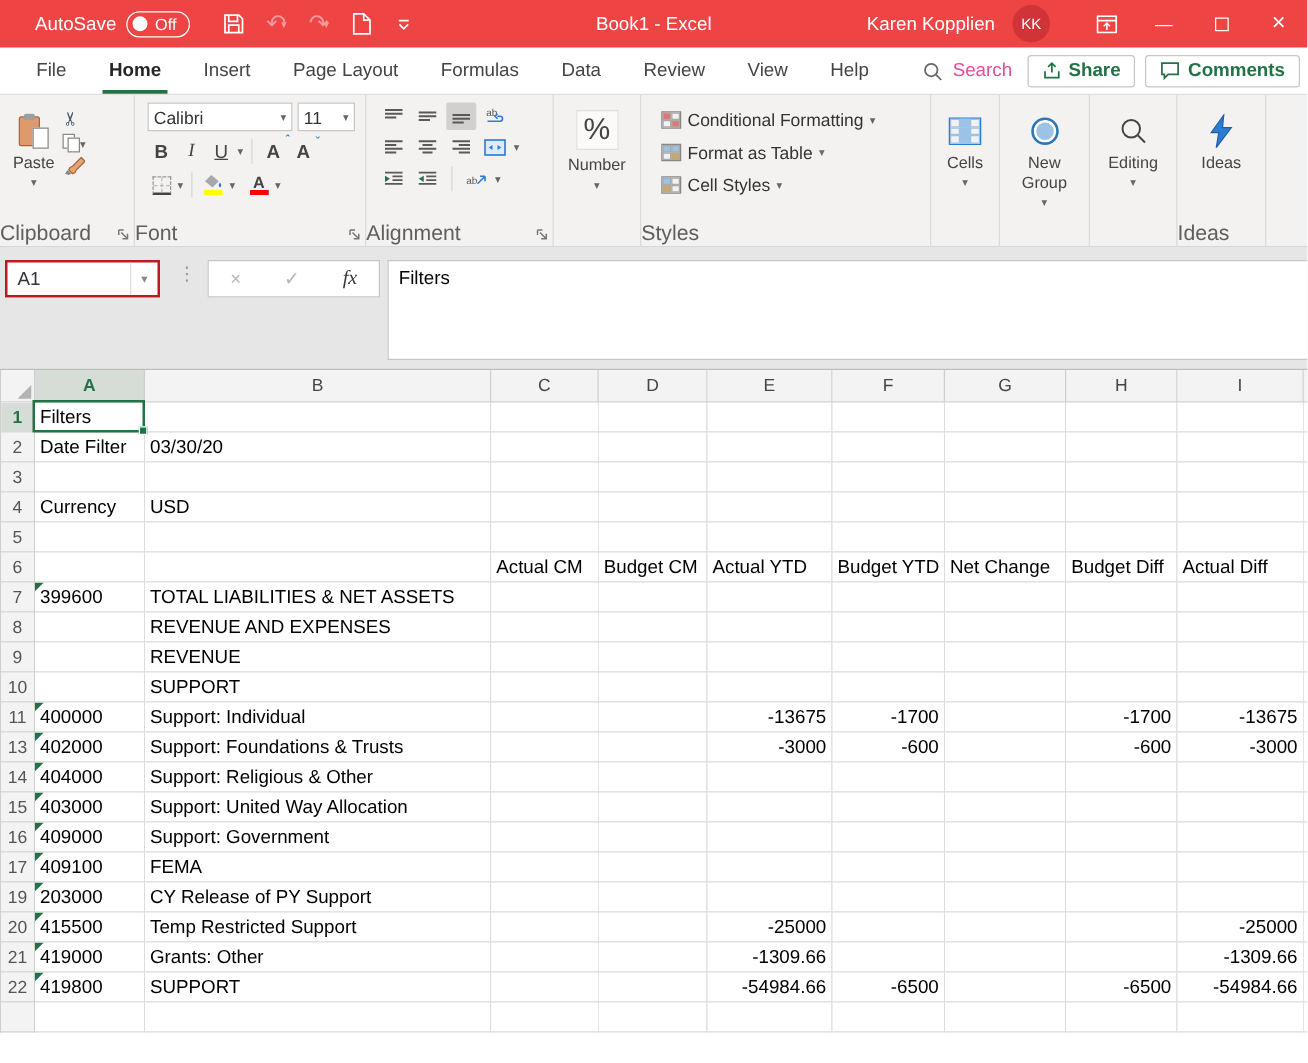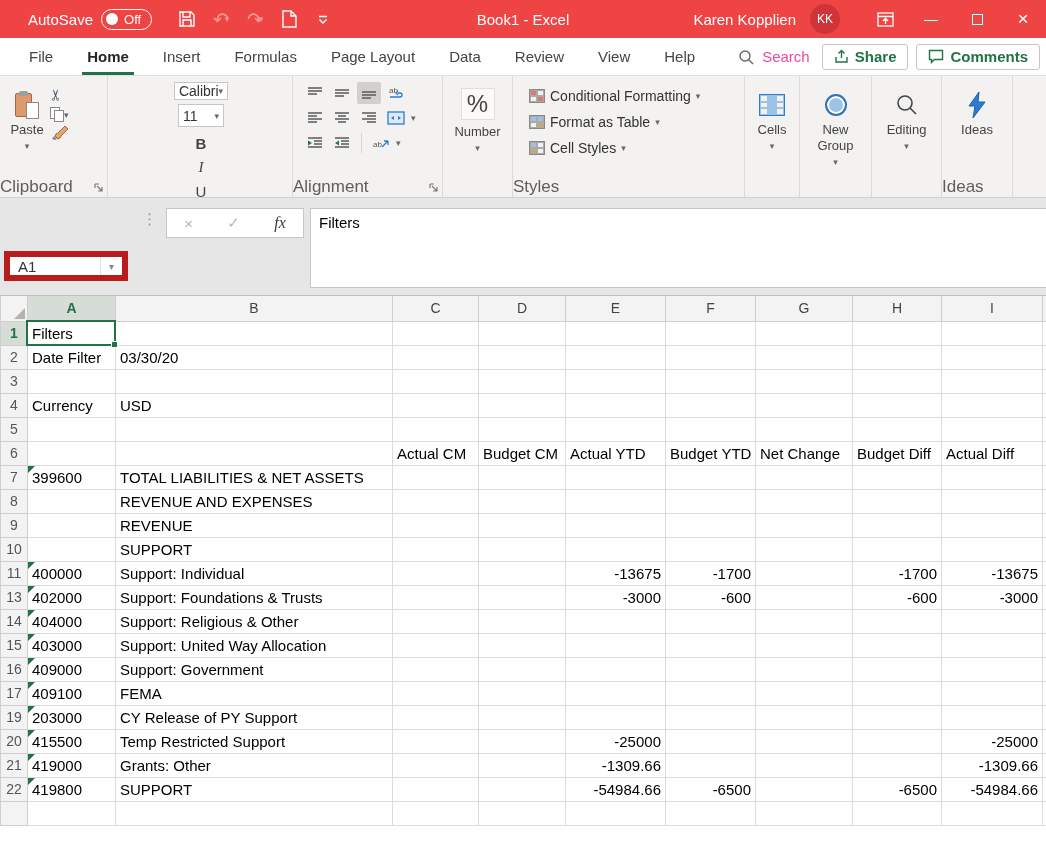--- a/index.html
+++ b/index.html
@@ -58,21 +58,21 @@
   .cuticon { font-size:15px; color:#44546A; transform:rotate(-90deg); }
   .copyic { position:relative; width:14px; height:15px; }
   .copyic i { position:absolute; width:10px; height:12px; background:#fff; border:1px solid #8A8886; }
   .copyic i:nth-child(2){ left:4px; top:3px; }
   .brushic { display:inline-block; }
 
   
   .fontcol { display:flex; flex-direction:column; width:100%; padding:2px 4px 0 6px; }
   .combo { background:#fff; border:1px solid #C8C6C4; height:23px; display:flex; align-items:center; font-size:14px; color:#333; padding:0 4px; cursor:pointer; }
   .combo .cv { flex:1; }
-  .fr { display:flex; align-items:center; gap:2px; margin-top:5px;flex-direction:column; }
+  .fr { display:flex; align-items:center; gap:2px; margin-top:5px; }
   .fbtn { min-width:22px; height:22px; display:flex; align-items:center; justify-content:center; font-size:15px; color:#444; cursor:pointer; border-radius:2px; }
   .vsep { width:1px; height:20px; background:#D8D6D2; margin:0 4px; }
   .subA { position:relative; font-weight:bold; }
   .subA .mark { position:absolute; top:-4px; right:-2px; font-size:9px; color:#2B7CD3; font-weight:bold; }
   .bordersic { width:15px; height:15px; border:1px dashed #999; border-bottom:2px solid #444; position:relative; }
   .bordersic::before { content:""; position:absolute; left:50%; top:0; bottom:0; border-left:1px dashed #BBB; }
   .bordersic::after { content:""; position:absolute; top:50%; left:0; right:0; border-top:1px dashed #BBB; }
   .colorbtn { display:flex; flex-direction:column; align-items:center; justify-content:center; line-height:12px; }
   .colorbar { width:15px; height:4px; margin-top:1px; }
 
@@ -93,21 +93,21 @@
 
   
   .cellsic { width:26px; height:22px; border:1px solid #2B7CD3; display:grid; grid-template-columns:1fr 1fr 1fr; grid-template-rows:1fr 1fr 1fr; }
   .cellsic b { border:0.5px solid #9CC3E5; }
   .cellsic b.hl { background:#9CC3E5; }
 
   .ngcirc { width:22px; height:22px; border-radius:50%; border:2px solid #2E75B6; background:#9CC3E5; box-shadow:inset 0 0 0 2px #fff; }
 
   
   .fband { height:98px; background:#E6E6E6; position:relative; border-bottom:1px solid #BFBFBF; }
-  .namebox { position:absolute; left:4px; top:10px; width:124px; height:30px; background:#fff; border:6px solid #b91c1c; display:flex; align-items:center; font-size:15px; color:#333;margin-top:43px; }
+  .namebox { position:absolute; left:4px; top:10px; width:124px; height:30px; background:#fff; border:2px solid #b91c1c; display:flex; align-items:center; font-size:15px; color:#333; }
   .namebox .nv { flex:1; padding-left:8px; }
   .namebox .nbd { width:22px; text-align:center; color:#888; border-left:1px solid #E1DFDD; font-size:10px; align-self:stretch; display:flex; align-items:center; justify-content:center; cursor:pointer; }
   .fdots { position:absolute; left:142px; top:12px; color:#999; font-size:15px; letter-spacing:0; }
   .fxbox { position:absolute; left:166px; top:10px; width:138px; height:30px; background:#fff; border:1px solid #C8C6C4; display:flex; align-items:center; justify-content:space-around; }
   .fxbox .gbtn { color:#B8B6B4; font-size:15px; cursor:pointer; }
   .fxbox .fx { font-family:"Liberation Serif", serif; font-style:italic; font-size:16px; color:#3A3A3A; cursor:pointer; }
   .fbar { position:absolute; left:310px; top:10px; right:0; height:80px; background:#fff; border:1px solid #C8C6C4; border-right:none; font-size:15px; color:#000; padding:5px 8px; cursor:text; }
 
   
   .gridwrap { position:relative; height:554px; overflow:hidden; background:#fff; }
@@ -179,22 +179,22 @@
       </span>
     <span class="winbtn closex">×</span>
   </div>
 </div>
 
 <div class="tabrow">
   <div class="tabs" id="tabs">
       <div class="tab">File</div>
       <div class="tab active">Home</div>
       <div class="tab">Insert</div>
+      <div class="tab">Page Layout</div>
       <div class="tab">Formulas</div>
-      <div class="tab">Page Layout</div>
       <div class="tab">Data</div>
       <div class="tab">Review</div>
       <div class="tab">View</div>
       <div class="tab">Help</div>
     </div>
   <div class="searchbox">
     <svg width="16" height="16" viewBox="0 0 16 16">
         <circle cx="7" cy="7" r="5" fill="none" stroke="#666" stroke-width="1.4"></circle>
         <path d="M10.7 10.7 L15 15" stroke="#666" stroke-width="1.4"></path>
       </svg>

